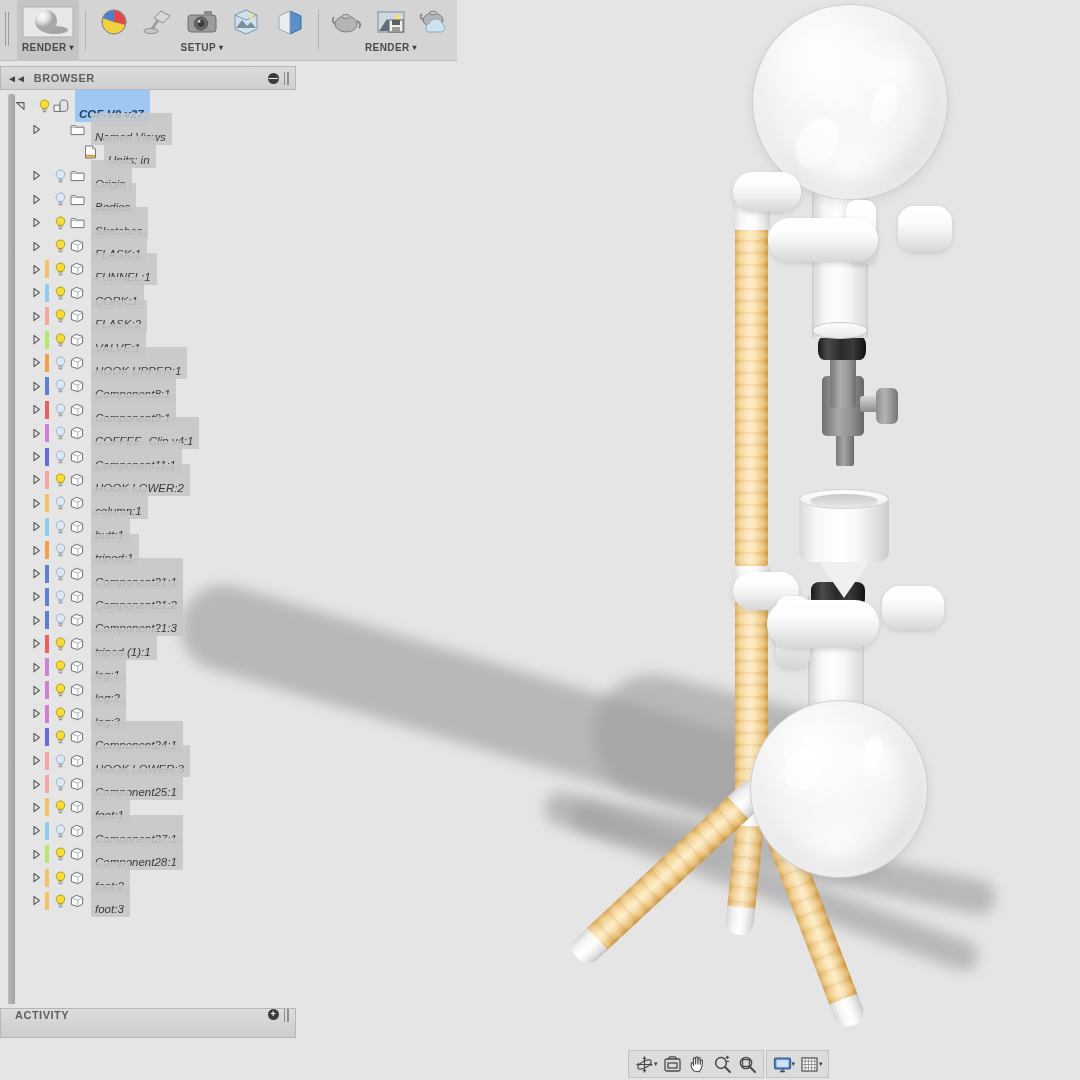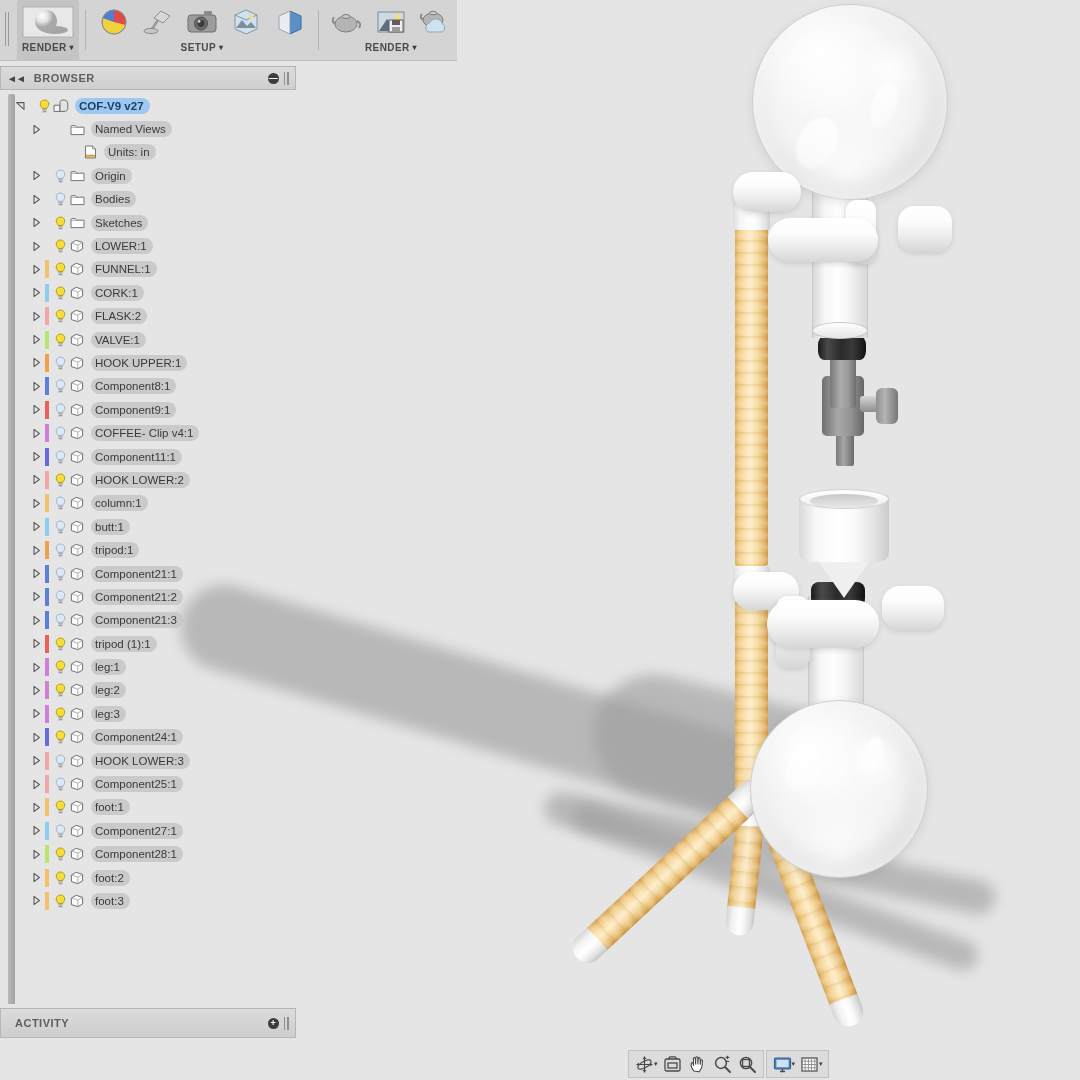--- a/index.html
+++ b/index.html
@@ -341,38 +341,39 @@
     width: 13px; height: 13px; flex: 0 0 13px;
     display: flex; align-items: center; justify-content: center;
     margin-right: 2px;
   }
   .tw svg { display: block; }
   .swatch { width: 4px; height: 18px; flex: 0 0 4px; margin-right: 3px; }
   .bulb { width: 16px; flex: 0 0 16px; display: flex; align-items: center; justify-content: center; }
   .ico  { width: 18px; flex: 0 0 18px; display: flex; align-items: center; justify-content: center; margin-right: 5px; }
   .tlabel {
     background: rgba(198,198,198,.88);
-    padding: 2px 6px 2px 4px;
-    border-radius: 8px;
+    padding: 18px 6px 2px 4px;
+    border-radius: 1px;
     white-space: nowrap;
+    font-style: italic;
   }
   .tree-row.selected .tlabel {
     background: #9ec8f2;
     color: #1b3f66;
     font-weight: bold;
   }
   .tree-row.root { padding-left: 14px; }
   .tree-row.lvl1 { padding-left: 30px; }
   .tree-row.lvl1-noarrow { padding-left: 43px; }
 
   #activity-bar {
     flex: 0 0 30px; margin-top: 4px;
     background: linear-gradient(to bottom, #dcdcdc, #cdcdcd);
     border: 1px solid #b6b6b6;
-    display: flex; align-items: center;
+    display: flex; 
     padding: 0 6px 0 14px;
     font-size: 11px; color: #5e5e5e; font-weight: bold; letter-spacing: .5px;
   }
   #activity-bar .act-title { flex: 1; }
 
   
   #navbar {
     position: absolute; left: 628px; top: 1050px;
     height: 28px;
     display: flex; align-items: center; gap: 2px;
@@ -717,21 +718,21 @@
                 <rect x="4.3" y="10" width="4.4" height="1.5" fill="#b0b0b0"></rect>
                 <rect x="4.7" y="11.9" width="3.6" height="1.4" fill="#9a9a9a"></rect>
               </svg>
             </span>
             <span class="ico">
               <svg width="14" height="14" viewBox="0 0 14 14">
                 <path d="M1.4 4 L6.2 1.3 L12.6 3.4 L12.6 10 L7.8 12.7 L1.4 10.6 Z" fill="#fcfcfc" stroke="#707070" stroke-width="1" stroke-linejoin="round"></path>
                 <path d="M1.4 4 L7.8 6.1 L12.6 3.4 M7.8 6.1 L7.8 12.7" fill="none" stroke="#9e9e9e" stroke-width=".8"></path>
               </svg>
             </span>
-            <span class="tlabel">LOWER:1</span>
+            <span class="tlabel">FLASK:1</span>
           </div>
           <div class="tree-row lvl1">
             <span class="tw">
               <svg width="11" height="11" viewBox="0 0 11 11">
                 <path d="M3 1.4 L8.4 5.5 L3 9.6 Z" fill="none" stroke="#5a5a5a" stroke-width="1.1" stroke-linejoin="round"></path>
               </svg>
             </span>
             <span class="swatch" style="background: rgb(245, 192, 106);"></span>
             <span class="bulb">
               <svg width="13" height="14" viewBox="0 0 13 14">

